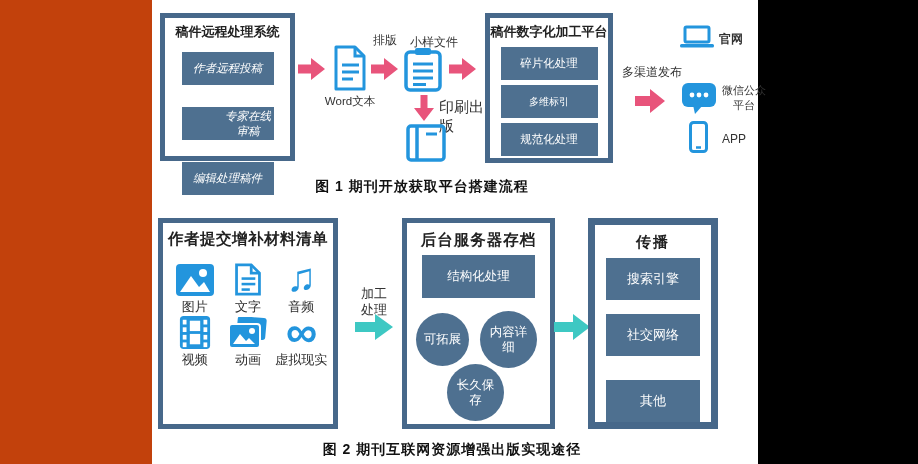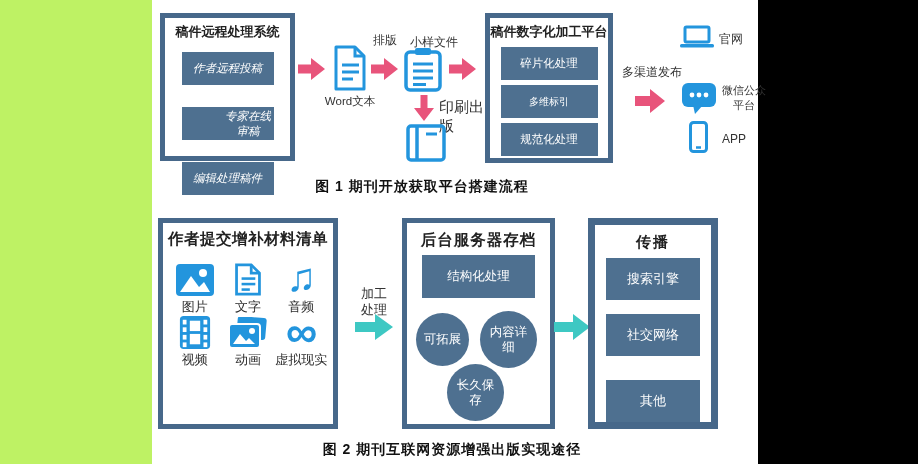--- a/index.html
+++ b/index.html
@@ -1,18 +1,18 @@
 <!DOCTYPE html>
 <html><head>
 <meta charset="utf-8">
 <style>
   * { box-sizing: border-box; margin: 0; padding: 0; }
   html,body { width: 918px; height: 464px; background:#000; overflow:hidden;
     font-family: "Liberation Sans", "DejaVu Sans", sans-serif; }
-  .stage { position:relative; width:742px; height:464px; background:#bef264; }
+  .stage { position:relative; width:742px; height:464px; background:#c2410c; }
   .content { position:absolute; left:152px; top:0; width:606px; height:464px; background:#fff; }
 
   .abs { position:absolute; }
 
   
   .outer-box { position:absolute; background:#fff; border:5px solid #47688a; }
   .outer-box.thick { border-width:7px; }
   .box-title { text-align:center; font-weight:bold; color:#222; }
 
   
@@ -108,21 +108,21 @@
 
     <div class="lbl" style="left:470px;top:64px;width:66px;font-size:12px;">多渠道发布</div>
     <svg class="abs" style="left:483px;top:89px;" width="30" height="24" viewBox="0 0 30 24">
       <polygon points="0,7 15,7 15,0 30,12 15,24 15,17 0,17" fill="#e8547b"></polygon>
     </svg>
 
     <svg class="abs" style="left:528px;top:25px;" width="34" height="24" viewBox="0 0 34 24">
       <rect x="5" y="2" width="24" height="15" rx="1.5" fill="none" stroke="#2395dd" stroke-width="3"></rect>
       <rect x="0" y="19" width="34" height="3.5" rx="1.5" fill="#2395dd"></rect>
     </svg>
-    <div class="lbl" style="left:567px;top:31px;font-size:12px;">官网</div>
+    <div class="lbl" style="left:567px;top:31px;font-size:12px;font-weight:bold;">官网</div>
 
     <svg class="abs" style="left:530px;top:83px;" width="34" height="32" viewBox="0 0 34 32">
       <rect x="0" y="0" width="34" height="24" rx="6" fill="#2395dd"></rect>
       <polygon points="11,22 21,22 13,31" fill="#2395dd"></polygon>
       <circle cx="10" cy="12" r="2.4" fill="#fff"></circle>
       <circle cx="17" cy="12" r="2.4" fill="#fff"></circle>
       <circle cx="24" cy="12" r="2.4" fill="#fff"></circle>
     </svg>
     <div class="lbl" style="left:566px;top:83px;width:52px;font-size:11px;line-height:15px;text-align:center;">微信公众平台</div>
 

